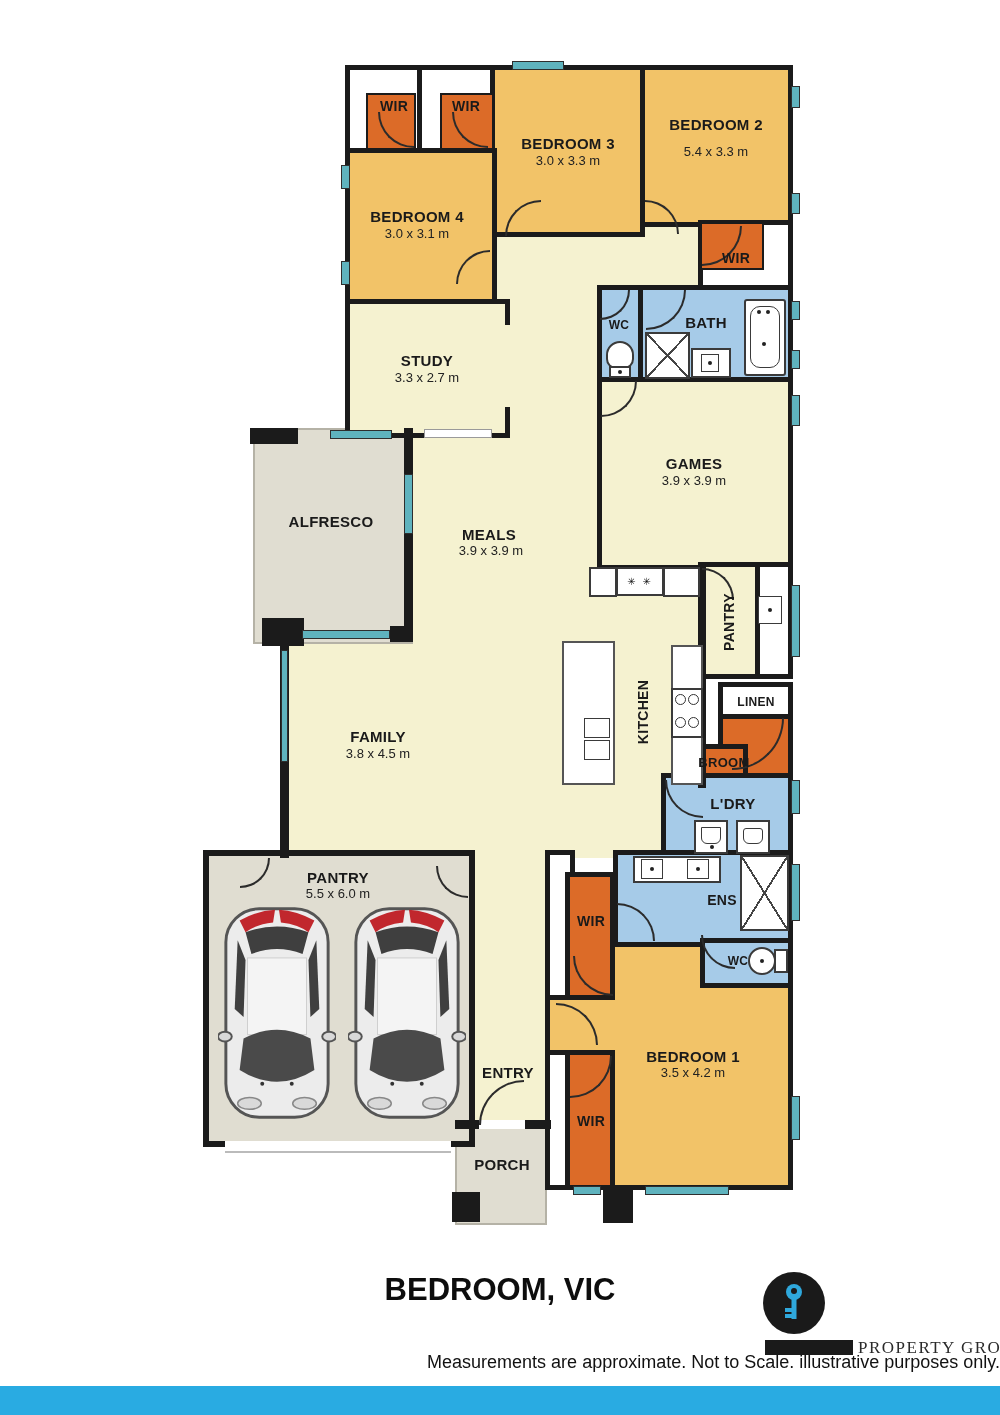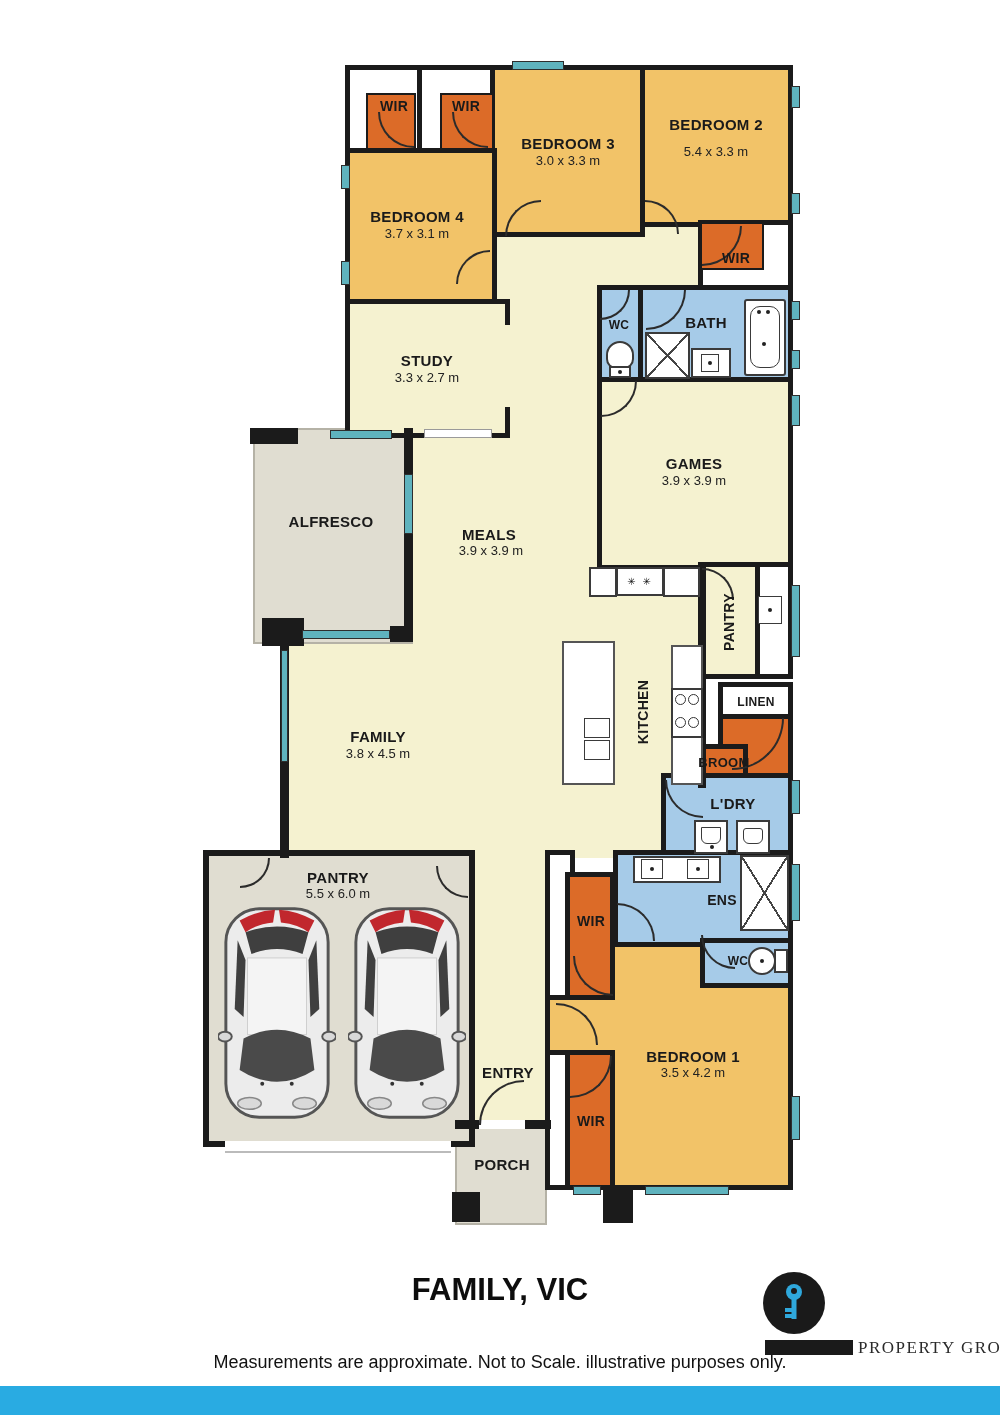--- a/index.html
+++ b/index.html
@@ -24,21 +24,21 @@
   .fxi{position:absolute;background:#fff;border:1.5px solid #3a3a3a;box-sizing:border-box}
   .dot{position:absolute;width:4px;height:4px;border-radius:50%;background:#222}
   .circ{position:absolute;width:11px;height:11px;border:1.5px solid #333;border-radius:50%;box-sizing:border-box;background:#fff}
   .xbox{position:absolute;box-sizing:border-box;border:2px solid #3a3a3a;background-color:#fff;
     background-image:linear-gradient(to top right,transparent calc(50% - 1px),#444 calc(50% - 1px),#444 calc(50% + 1px),transparent calc(50% + 1px)),
                      linear-gradient(to bottom right,transparent calc(50% - 1px),#444 calc(50% - 1px),#444 calc(50% + 1px),transparent calc(50% + 1px))}
   .orangebox{position:absolute;background:#dc6b28;border:2px solid #1b1b1b;box-sizing:border-box}
   .icon-burners{position:absolute;transform:translate(-50%,-50%);font-size:10px;color:#111;letter-spacing:2px}
   .car{position:absolute}
   .addr{position:absolute;left:100px;top:1272px;width:800px;text-align:center;font-weight:800;font-size:31px;line-height:35px;color:#0d0d0d}
-  .disc{position:absolute;left:0;top:1352px;width:1000px;text-align:center;font-size:18px;color:#111}
+  .disc{position:absolute;left:0;top:1352px;width:1000px;text-align:right;font-size:18px;color:#111}
   .bluebar{position:absolute;left:0;top:1386px;width:1000px;height:29px;background:#29abe2}
   .okas{position:absolute;left:763px;top:1270px;width:232px;height:88px}
   .okas-o{position:absolute;left:0;top:2px;width:62px;height:62px;border-radius:50%;background:#1a1a1a;display:flex;align-items:center;justify-content:center}
   .okas-letters{position:absolute;left:66px;top:-4px;font-family:"DejaVu Sans",sans-serif;font-weight:900;font-size:57px;letter-spacing:7px;color:#1a1a1a}
   .okas-bar{position:absolute;left:2px;top:70px;width:88px;height:15px;background:#1a1a1a}
   .okas-tag{position:absolute;left:95px;top:68px;font-family:"Liberation Serif",serif;font-size:17px;letter-spacing:1.5px;color:#2a2a2a;white-space:nowrap}
 </style>
 </head>
 <body>
 
@@ -216,21 +216,21 @@
     <ellipse cx="88" cy="208" rx="12" ry="6" fill="#d9d9d9" stroke="#888" stroke-width="1.5"></ellipse>
   </svg>
 
   <span class="lbl s14" style="left:394px;top:106px">WIR</span>
   <span class="lbl s14" style="left:466px;top:106px">WIR</span>
   <span class="lbl" style="left:568px;top:143px">BEDROOM 3</span>
   <span class="dim" style="left:568px;top:160px">3.0 x 3.3 m</span>
   <span class="lbl" style="left:716px;top:124px">BEDROOM 2</span>
   <span class="dim" style="left:716px;top:151px">5.4 x 3.3 m</span>
   <span class="lbl" style="left:417px;top:216px">BEDROOM 4</span>
-  <span class="dim" style="left:417px;top:233px">3.7 x 3.1 m</span>
+  <span class="dim" style="left:417px;top:233px">3.0 x 3.1 m</span>
   <span class="lbl s14" style="left:736px;top:258px">WIR</span>
   <span class="lbl" style="left:427px;top:360px">STUDY</span>
   <span class="dim" style="left:427px;top:377px">3.3 x 2.7 m</span>
   <span class="lbl s13" style="left:619px;top:325px">WC</span>
   <span class="lbl" style="left:706px;top:322px">BATH</span>
   <span class="lbl" style="left:694px;top:463px">GAMES</span>
   <span class="dim" style="left:694px;top:480px">3.9 x 3.9 m</span>
   <span class="lbl" style="left:331px;top:521px">ALFRESCO</span>
   <span class="lbl" style="left:489px;top:534px">MEALS</span>
   <span class="dim" style="left:491px;top:550px">3.9 x 3.9 m</span>
@@ -246,21 +246,21 @@
   <span class="lbl s14" style="left:722px;top:900px">ENS</span>
   <span class="lbl s13" style="left:738px;top:961px">WC</span>
   <span class="lbl s14" style="left:591px;top:921px">WIR</span>
   <span class="lbl" style="left:693px;top:1056px">BEDROOM 1</span>
   <span class="dim" style="left:693px;top:1072px">3.5 x 4.2 m</span>
   <span class="lbl" style="left:508px;top:1072px">ENTRY</span>
   <span class="lbl" style="left:502px;top:1164px">PORCH</span>
   <span class="lbl s14" style="left:591px;top:1121px">WIR</span>
 
   <div class="addr">
-    <div>FAMILY, VIC</div>
+    <div>BEDROOM, VIC</div>
   </div>
 
   <div class="okas">
     <div class="okas-o">
       <svg width="26" height="40" viewBox="0 0 26 40">
         <circle cx="13" cy="9" r="8" fill="#2fa8dc"></circle>
         <circle cx="13" cy="8" r="3" fill="#1a1a1a"></circle>
         <rect x="10.5" y="16" width="5" height="20" fill="#2fa8dc"></rect>
         <rect x="4" y="25" width="7" height="4" fill="#2fa8dc"></rect>
         <rect x="4" y="31" width="7" height="4" fill="#2fa8dc"></rect>

